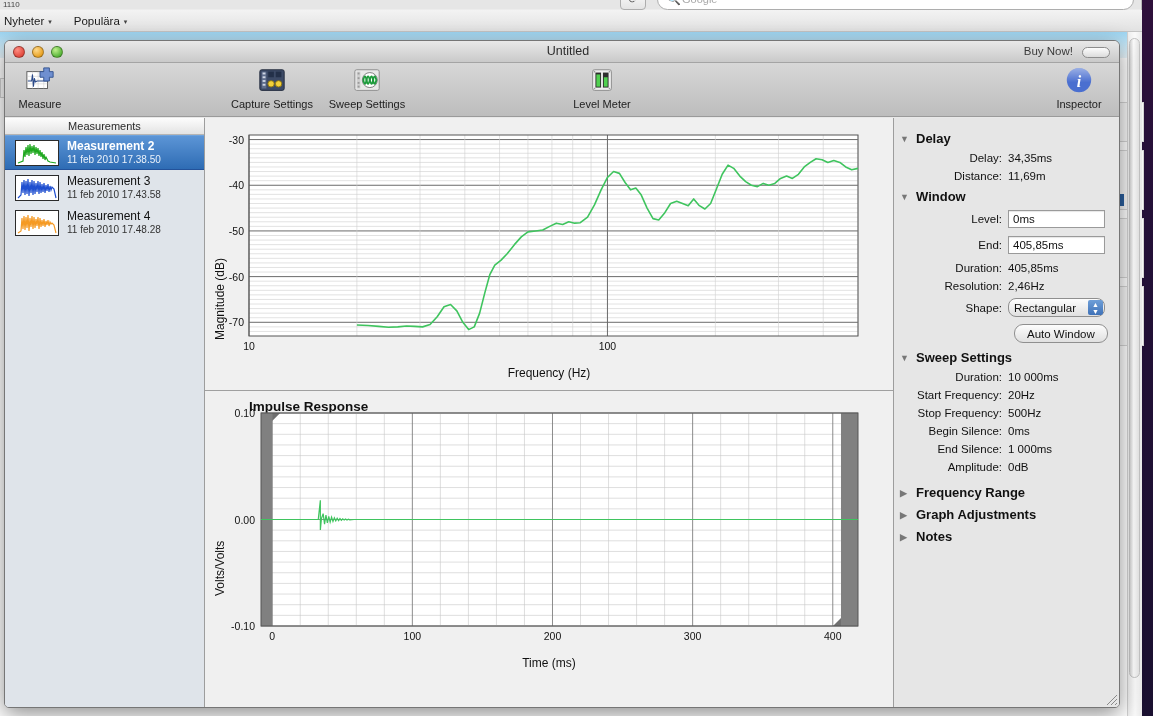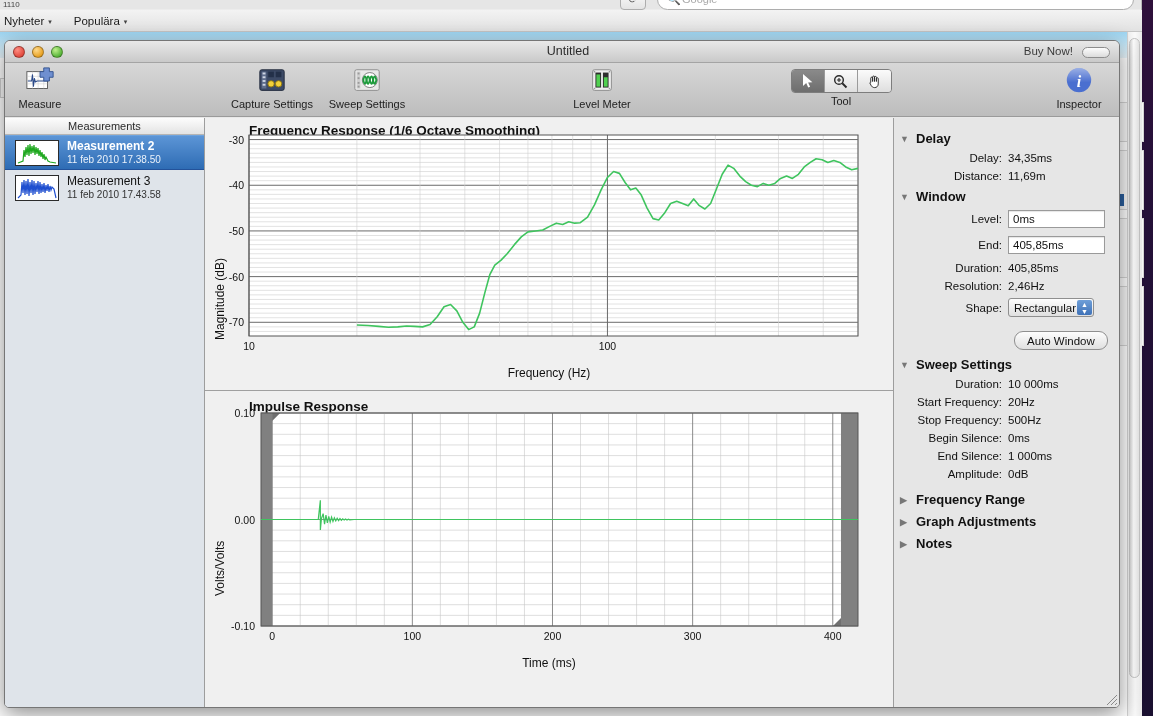--- a/index.html
+++ b/index.html
@@ -224,21 +224,21 @@
   .tri { font-size: 9px; color: #777; width: 10px; }
   .kv { display: flex; margin-bottom: 6px; align-items: center; }
   .kv .k { width: 110px; text-align: right; padding-right: 6px; color: #111; }
   .kv .v { color: #111; }
   .field {
     width: 97px; height: 18px; border: 1px solid #9a9a9a; background: #fff;
     font-size: 11.5px; color: #111; padding: 0 4px; line-height: 17px;
     box-shadow: inset 0 1px 1px rgba(0,0,0,.10);
   }
   .popup {
-    width: 86px; height: 19px; border: 1px solid #8f8f8f; border-radius: 3px;
+    width: 97px; height: 19px; border: 1px solid #8f8f8f; border-radius: 8px;
     background: linear-gradient(#fdfdfd,#e0e0e0);
     font-size: 11.5px; color: #111; padding: 0 18px 0 5px; line-height: 18px;
     position: relative;
   }
   .popup-arrows {
     position: absolute; right: 1px; top: 1px; width: 15px; height: 15px;
     border-radius: 2px;
     background: linear-gradient(#6f9fd8,#3f72b8);
     color: #fff; font-size: 7px; line-height: 7px; text-align: center;
     padding-top: 1px;
@@ -368,43 +368,20 @@
           <g fill="#9a9a9a">
             <circle cx="8" cy="6" r="0.9"></circle>
               <circle cx="24" cy="6" r="0.9"></circle>
             <circle cx="8" cy="24" r="0.9"></circle>
               <circle cx="24" cy="24" r="0.9"></circle>
           </g>
         </svg>
         <span class="tb-label">Level Meter</span>
       </div>
 
-      <div class="tb-item" id="tb-tool">
-        <div id="tool-group">
-          <div class="tool-btn sel">
-            <svg width="12" height="14" viewBox="0 0 12 14">
-              <path d="M1 0 L1 12 L4.2 9.1 L6.2 13.6 L8.1 12.8 L6.1 8.4 L10.4 8.2 Z" fill="#ffffff"></path>
-            </svg>
-          </div>
-          <div class="tool-btn">
-            <svg width="15" height="15" viewBox="0 0 16 16">
-              <circle cx="6.4" cy="6.4" r="4.6" fill="none" stroke="#2a2a2a" stroke-width="1.5"></circle>
-              <line x1="9.9" y1="9.9" x2="14.4" y2="14.4" stroke="#2a2a2a" stroke-width="2"></line>
-              <line x1="4.2" y1="6.4" x2="8.6" y2="6.4" stroke="#2a2a2a" stroke-width="1.2"></line>
-              <line x1="6.4" y1="4.2" x2="6.4" y2="8.6" stroke="#2a2a2a" stroke-width="1.2"></line>
-            </svg>
-          </div>
-          <div class="tool-btn">
-            <svg width="15" height="15" viewBox="0 0 16 16">
-              <path d="M4 9 V4.4 a1 1 0 0 1 2 0 V8 V3.2 a1 1 0 0 1 2 0 V8 V3.6 a1 1 0 0 1 2 0 V8 V5 a1 1 0 0 1 2 0 V10.5 c0 2.4-1.6 4-3.8 4 -2.2 0-3.2-1.1-4-2.6 L3 9.4 a0.9 0.9 0 0 1 1-0.4 z" fill="#fff" stroke="#2a2a2a" stroke-width="1"></path>
-            </svg>
-          </div>
-        </div>
-        <span class="tb-label">Tool</span>
-      </div>
 
       <div class="tb-item" id="tb-inspector">
         <svg class="ico32" viewBox="0 0 32 32">
           <circle cx="16" cy="15" r="13" fill="#4a6fd0"></circle>
           <circle cx="16" cy="15" r="13" fill="url(#ig)"></circle>
           <defs>
             <linearGradient id="ig" x1="0" y1="0" x2="0" y2="1">
               <stop offset="0" stop-color="#ffffff" stop-opacity=".45"></stop>
               <stop offset="0.6" stop-color="#ffffff" stop-opacity="0"></stop>
             </linearGradient>
@@ -437,26 +414,36 @@
             <svg width="42" height="24" viewBox="0 0 42 24">
               <path d="M2 22 L5 19 L6 6 L7 17 L8 4 L9 19 L10 5 L11 18 L12 3 L13 20 L14 6 L15 17 L16 4 L17 19 L18 5 L19 18 L20 7 L21 16 L22 5 L23 18 L24 6 L25 17 L26 8 L27 16 L28 7 L29 17 L30 9 L31 15 L32 8 L33 16 L34 10 L35 14 L36 11 L38 13 L40 22" fill="none" stroke="#1f4fd0" stroke-width="1.2"></path>
             </svg>
           </div>
           <div class="meas-text">
             <span class="meas-name">Measurement 3</span>
             <span class="meas-date">11 feb 2010 17.43.58</span>
           </div>
         </div>
 
+        <div class="meas-row">
+          <div class="thumb">
+            <svg width="42" height="24" viewBox="0 0 42 24">
+              <path d="M2 22 L5 20 L6 7 L7 18 L8 5 L9 19 L10 6 L11 17 L12 4 L13 20 L14 7 L15 16 L16 5 L17 18 L18 6 L19 17 L20 8 L21 15 L22 6 L23 18 L24 7 L25 16 L26 9 L27 15 L28 8 L29 16 L30 10 L31 14 L32 9 L33 15 L34 11 L35 13 L36 12 L38 14 L40 22" fill="none" stroke="#f59a24" stroke-width="1.2"></path>
+            </svg>
+          </div>
+          <div class="meas-text">
+            <span class="meas-name">Measurement 4</span>
+            <span class="meas-date">11 feb 2010 17.48.28</span>
+          </div>
+        </div>
       </div>
 
       <div id="graphs">
 
         <div class="graph-pane" id="pane-top">
-          <div class="graph-title" style="left:44px;top:5px;">Frequency Response (1/6 Octave Smoothing)</div>
           <div class="axis-label-y" style="left:8px;top:222px;">Magnitude (dB)</div>
           <div class="axis-label-x" style="left:0;right:0;top:248px;">Frequency (Hz)</div>
           <svg id="fr-svg" width="690" height="250" style="position:absolute;left:0;top:0;">
               <rect x="44" y="17" width="609" height="201" fill="#ffffff"></rect>
               <line x1="44" y1="213.4318181818182" x2="653" y2="213.4318181818182" stroke="#cfcfcf" stroke-width="0.6"></line>
               <line x1="44" y1="208.86363636363637" x2="653" y2="208.86363636363637" stroke="#cfcfcf" stroke-width="0.6"></line>
               <line x1="44" y1="204.29545454545456" x2="653" y2="204.29545454545456" stroke="#6a6a6a" stroke-width="1"></line>
               <line x1="44" y1="199.72727272727272" x2="653" y2="199.72727272727272" stroke="#cfcfcf" stroke-width="0.6"></line>
               <line x1="44" y1="195.1590909090909" x2="653" y2="195.1590909090909" stroke="#cfcfcf" stroke-width="0.6"></line>
               <line x1="44" y1="190.5909090909091" x2="653" y2="190.5909090909091" stroke="#cfcfcf" stroke-width="0.6"></line>
@@ -617,21 +604,21 @@
           <span class="field">405,85ms</span>
         </div>
         <div class="kv">
           <span class="k">Duration:</span>
           <span class="v">405,85ms</span>
         </div>
         <div class="kv">
           <span class="k">Resolution:</span>
           <span class="v">2,46Hz</span>
         </div>
-        <div class="kv" style="margin-bottom:14px;">
+        <div class="kv" style="margin-bottom:7px;">
           <span class="k">Shape:</span>
           <span class="popup">
             <span>Rectangular</span>
             <span class="popup-arrows">▲<br>▼</span>
           </span>
         </div>
         <div style="margin-left:116px;margin-bottom:4px;">
           <span class="btn-rounded">Auto Window</span>
         </div>
 

